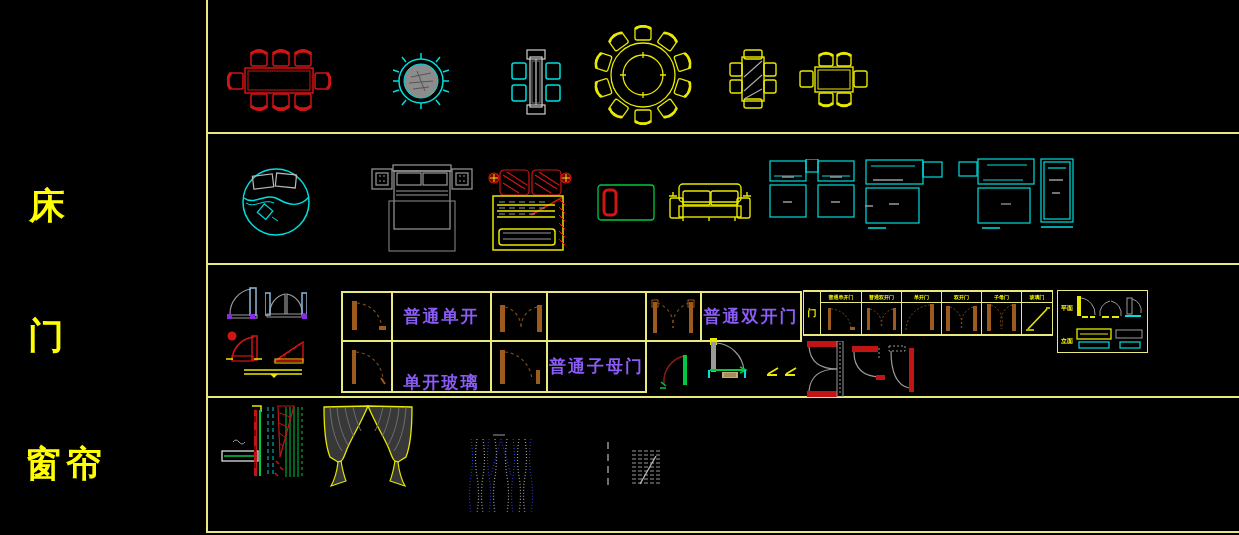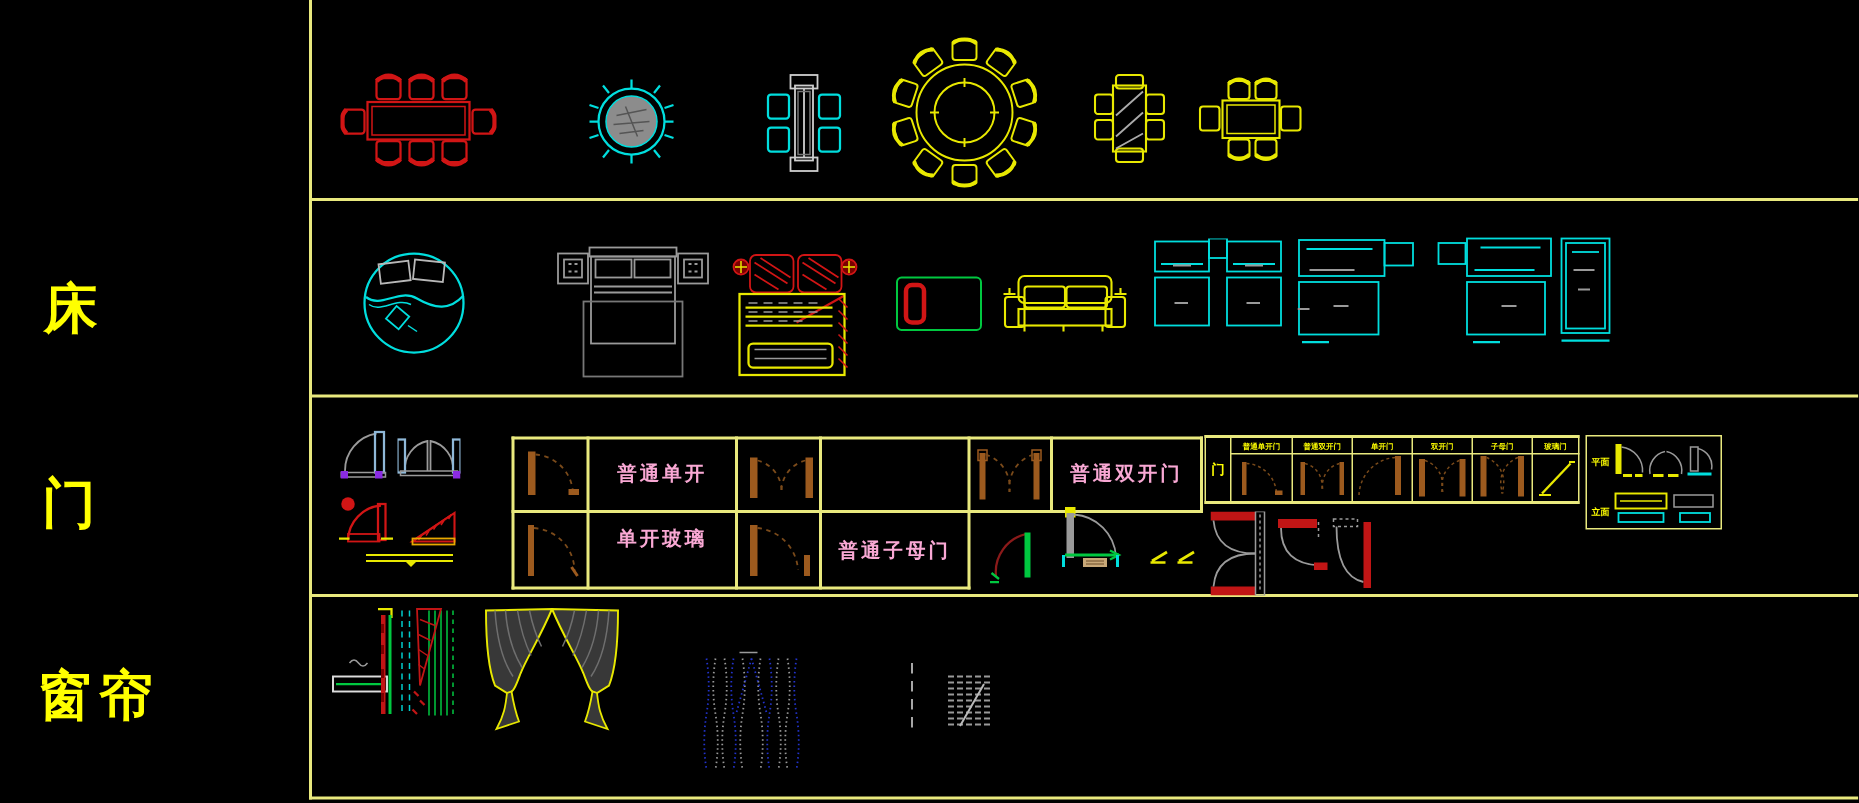--- a/index.html
+++ b/index.html
@@ -2,21 +2,21 @@
 <html><head>
 <meta charset="utf-8">
 <style>
   html,body{margin:0;padding:0;background:#000;}
   #canvas{position:relative;width:1239px;height:535px;background:#000;overflow:hidden;
           font-family:"Liberation Sans",sans-serif;}
   .abs{position:absolute;}
   .gridline{position:absolute;background:#E9E97E;}
   .cat-label{position:absolute;color:#FFFF00;font-weight:bold;font-size:36px;
              font-family:"Liberation Serif","DejaVu Serif",serif;letter-spacing:5px;line-height:1;}
-  .tbl-text{position:absolute;color:#f9a8d4;font-weight:bold;font-size:13px;letter-spacing:2px;
+  .tbl-text{position:absolute;color:#8b5cf6;font-weight:bold;font-size:17px;letter-spacing:2px;
             display:flex;align-items:center;justify-content:center;text-align:center;}
   .tiny-text{position:absolute;color:#FFFF00;font-weight:bold;font-size:5px;
              display:flex;align-items:center;justify-content:center;overflow:hidden;white-space:nowrap;}
   .side-label{position:absolute;color:#FFFF00;font-weight:bold;font-size:9px;
               display:flex;align-items:center;justify-content:center;}
   .legend-label{position:absolute;color:#FFFF00;font-weight:bold;font-size:6px;
               display:flex;align-items:center;justify-content:center;white-space:nowrap;}
   svg{display:block;}
 </style>
 </head>
@@ -347,21 +347,21 @@
   <div class="gridline" style="left:341px;top:291px;width:2px;height:102px;"></div>
   <div class="gridline" style="left:391px;top:291px;width:2px;height:102px;"></div>
   <div class="gridline" style="left:490px;top:291px;width:2px;height:102px;"></div>
   <div class="gridline" style="left:546px;top:291px;width:2px;height:102px;"></div>
   <div class="gridline" style="left:645px;top:291px;width:2px;height:102px;"></div>
   <div class="gridline" style="left:700px;top:291px;width:2px;height:51px;"></div>
   <div class="gridline" style="left:800px;top:291px;width:2px;height:51px;"></div>
 
   <div class="tbl-text" style="left:393px;top:292px;width:97px;height:48px;">普通单开</div>
   <div class="tbl-text" style="left:702px;top:292px;width:98px;height:48px;">普通双开门</div>
-  <div class="tbl-text" style="left:393px;top:332px;width:97px;height:54px;">单开玻璃</div>
+  <div class="tbl-text" style="left:393px;top:355px;width:97px;height:54px;">单开玻璃</div>
   <div class="tbl-text" style="left:548px;top:342px;width:97px;height:49px;">普通子母门</div>
 
   <div class="abs" style="left:348px;top:299px;">
     <svg width="40" height="36" viewBox="0 0 40 36" fill="none">
       <rect x="4" y="2" width="5" height="29" fill="#9C5A1E"></rect>
       <path d="M9,4 A27,27 0 0 1 34,30" stroke="#7A4A1A" stroke-width="1.2" stroke-dasharray="3,3"></path>
       <rect x="31" y="27" width="7" height="4" fill="#9C5A1E"></rect>
     </svg>
   </div>
   <div class="abs" style="left:498px;top:303px;">

